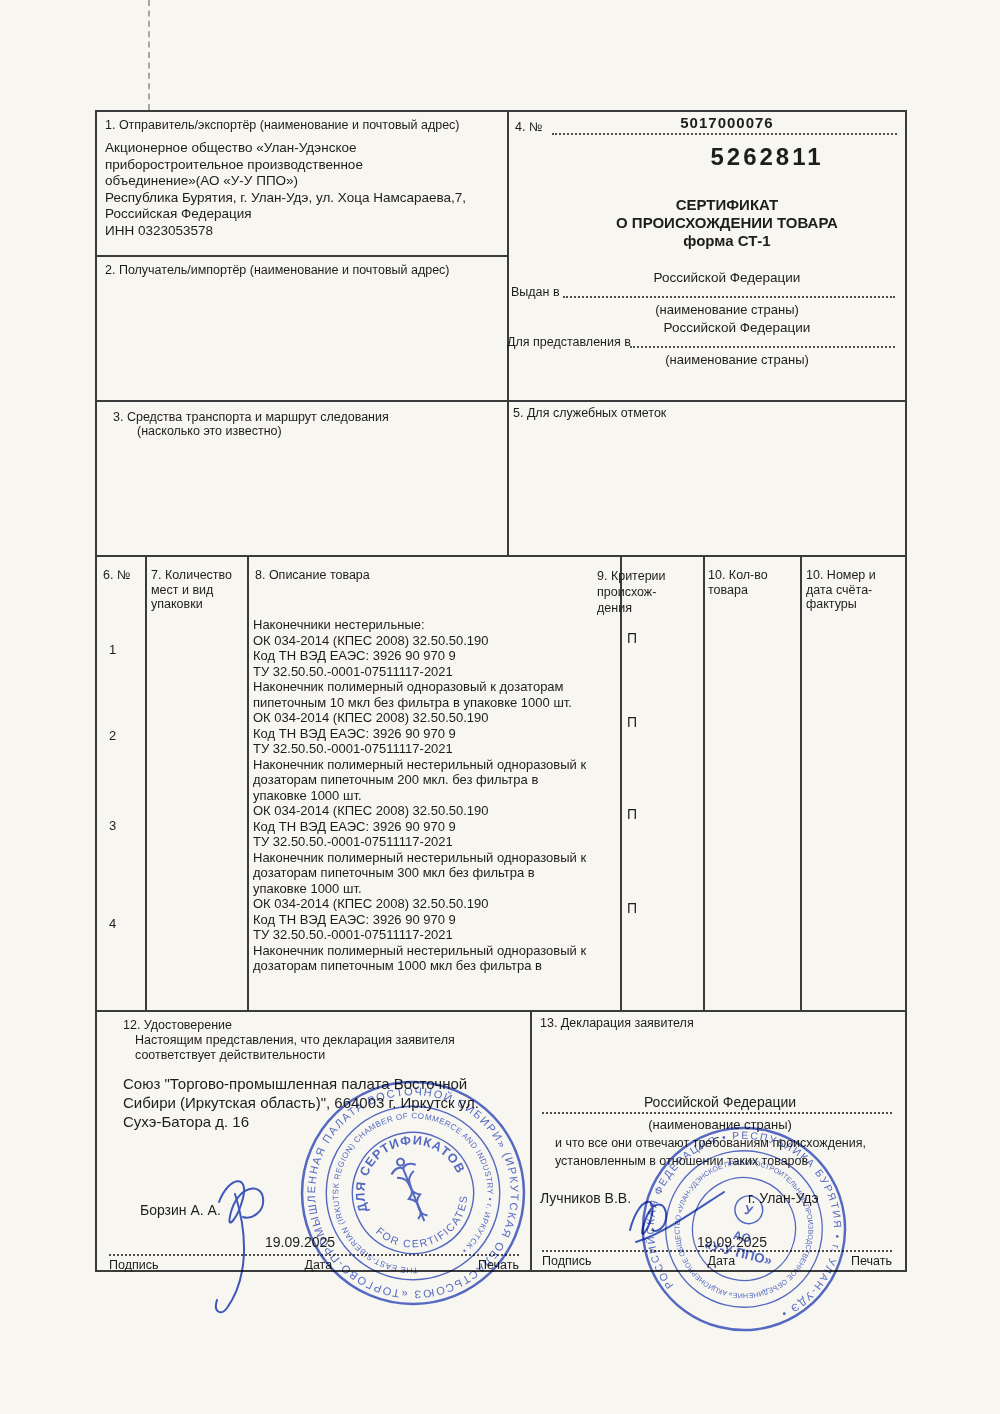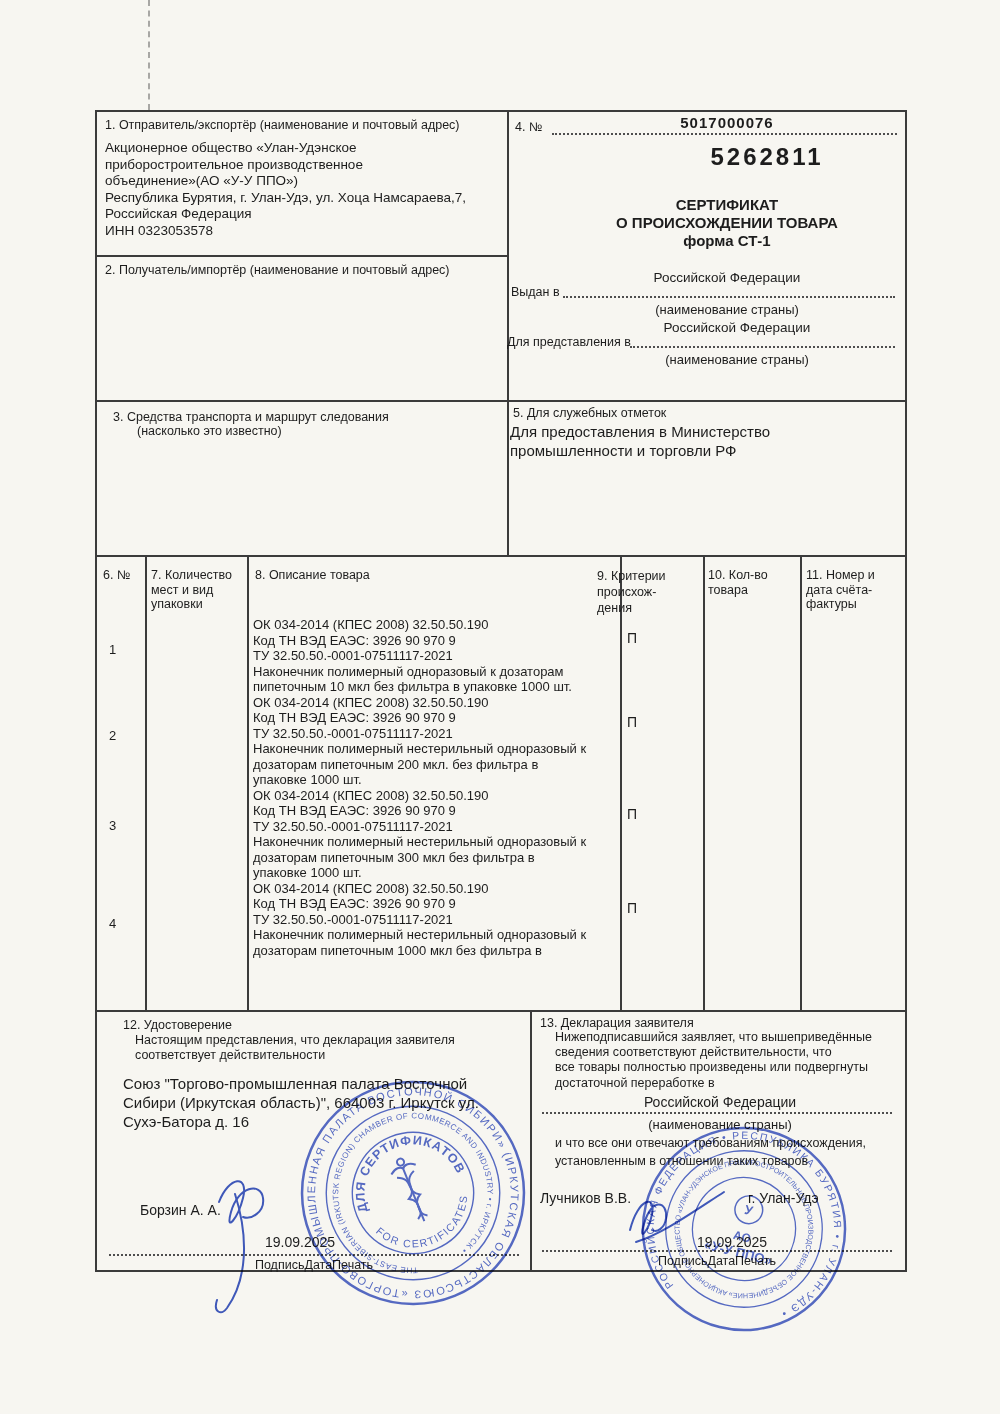--- a/index.html
+++ b/index.html
@@ -13,21 +13,21 @@
   .frame{position:absolute;left:95px;top:110px;width:808px;height:1158px;border:2px solid var(--line);}
   .hl{position:absolute;border-top:2px solid var(--line);height:0;}
   .vl{position:absolute;border-left:2px solid var(--line);width:0;}
   .lbl{font-size:12.5px;}
   .body13{font-size:13.5px;line-height:16.5px;}
   .dot{position:absolute;border-bottom:2px dotted #4e4e4e;}
   .ctr{text-align:center;}
   .b{font-weight:bold;}
   .small{font-size:13px;}
   .desc{font-size:13px;line-height:15.5px;}
-  .siglabels{position:absolute;display:flex;justify-content:center;font-size:12.5px;}
+  .siglabels{position:absolute;display:flex;justify-content:space-between;font-size:12.5px;}
   .stamp{position:absolute;color:var(--stamp);opacity:.85;mix-blend-mode:multiply;}
   .stamp text{fill:currentColor;font-family:"Liberation Sans","DejaVu Sans",sans-serif;}
   .sig{position:absolute;color:var(--sig);opacity:.9;mix-blend-mode:multiply;}
   .fold{position:absolute;left:148px;top:0;height:110px;border-left:2px dashed rgba(70,70,70,.45);}
 </style>
 </head>
 <body>
 
 <div class="page">
 
@@ -72,38 +72,37 @@
     <div class="abs lbl" style="left:414px;top:173px">Выдан в</div>
     <div class="dot" style="left:466px;top:170px;width:332px;height:14px"></div>
     <div class="abs ctr small" style="left:480px;top:190px;width:300px">(наименование страны)</div>
 
     <div class="abs ctr" style="left:490px;top:208px;width:300px;font-size:13.5px">Российской Федерации</div>
     <div class="abs lbl" style="left:410px;top:223px">Для представления в</div>
     <div class="dot" style="left:533px;top:220px;width:265px;height:14px"></div>
     <div class="abs ctr small" style="left:490px;top:240px;width:300px">(наименование страны)</div>
 
     <div class="abs lbl" style="left:416px;top:294px">5. Для служебных отметок</div>
-    <div class="abs pre" style="left:413px;top:310px;width:380px;font-size:15px;line-height:19px">Для предоставления в Министерство
-промышленности и торговли РФ</div>
 
     <div class="abs lbl" style="left:6px;top:456px;width:40px">6. №</div>
     <div class="abs lbl pre" style="left:54px;top:456px;width:94px;line-height:14.5px">7. Количество
 мест и вид
 упаковки</div>
     <div class="abs lbl" style="left:158px;top:456px;width:300px">8. Описание товара</div>
     <div class="abs lbl pre" style="left:500px;top:456px;width:76px;line-height:16px">9. Критерии
 происхож-
 дения</div>
     <div class="abs lbl pre" style="left:611px;top:456px;width:88px;line-height:14.5px">10. Кол-во
 товара</div>
-    <div class="abs lbl pre" style="left:709px;top:456px;width:94px;line-height:14.5px">11. Номер и
+    <div class="abs lbl pre" style="left:709px;top:456px;width:94px;line-height:14.5px">10. Номер и
 дата счёта-
 фактуры</div>
 
     <div class="abs desc" style="left:156px;top:505px;width:366px">
+      <div>Наконечники нестерильные:</div>
       <div class="pre">ОК 034-2014 (КПЕС 2008)  32.50.50.190
 Код ТН ВЭД  ЕАЭС: 3926 90 970 9
 ТУ 32.50.50.-0001-07511117-2021
 Наконечник полимерный одноразовый к дозаторам
 пипеточным 10 мкл без фильтра в упаковке 1000 шт.</div>
       <div class="pre">ОК 034-2014 (КПЕС 2008)  32.50.50.190
 Код ТН ВЭД  ЕАЭС: 3926 90 970 9
 ТУ 32.50.50.-0001-07511117-2021
 Наконечник полимерный нестерильный одноразовый к
 дозаторам пипеточным 200 мкл. без фильтра в
@@ -140,24 +139,20 @@
     <div class="abs" style="left:43px;top:1090px;font-size:14px">Борзин А. А.</div>
     <div class="abs" style="left:168px;top:1122px;font-size:14px">19.09.2025</div>
     <div class="dot" style="left:12px;top:1128px;width:410px;height:14px"></div>
     <div class="siglabels" style="left:12px;top:1146px;width:410px">
       <span>Подпись</span>
       <span>Дата</span>
       <span>Печать</span>
     </div>
 
     <div class="abs lbl" style="left:443px;top:904px">13. Декларация заявителя</div>
-    <div class="abs pre" style="left:458px;top:918px;width:340px;font-size:12.5px;line-height:15.2px">Нижеподписавшийся заявляет, что вышеприведённые
-сведения соответствуют действительности, что
-все товары полностью произведены или подвергнуты
-достаточной переработке в</div>
     <div class="abs ctr" style="left:473px;top:982px;width:300px;font-size:14px">Российской Федерации</div>
     <div class="dot" style="left:445px;top:986px;width:350px;height:14px"></div>
     <div class="abs ctr small" style="left:473px;top:1005px;width:300px">(наименование страны)</div>
     <div class="abs pre" style="left:458px;top:1022px;width:340px;font-size:12.5px;line-height:18px">и что все они отвечают требованиям происхождения,
 установленным в отношении таких товаров</div>
     <div class="abs" style="left:443px;top:1078px;font-size:14px">Лучников В.В.</div>
     <div class="abs" style="left:651px;top:1078px;font-size:14px">г. Улан-Удэ</div>
     <div class="abs" style="left:600px;top:1122px;font-size:14px">19.09.2025</div>
     <div class="dot" style="left:445px;top:1124px;width:350px;height:14px"></div>
     <div class="siglabels" style="left:445px;top:1142px;width:350px">

